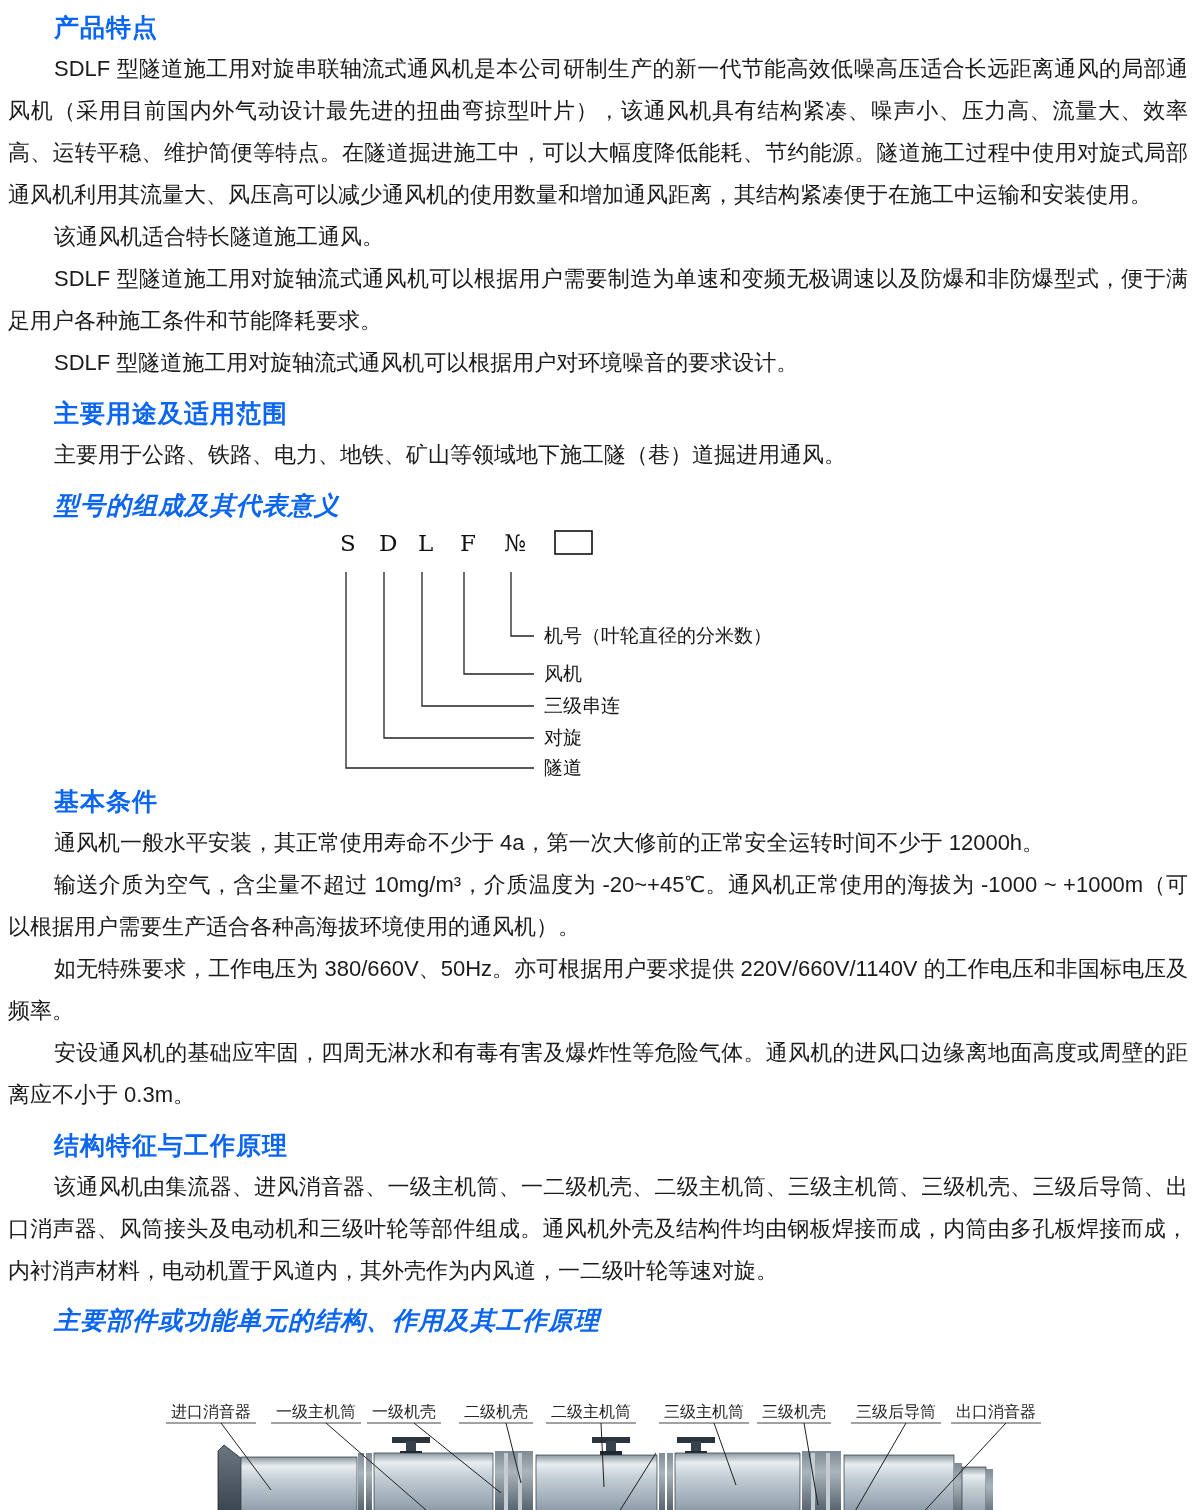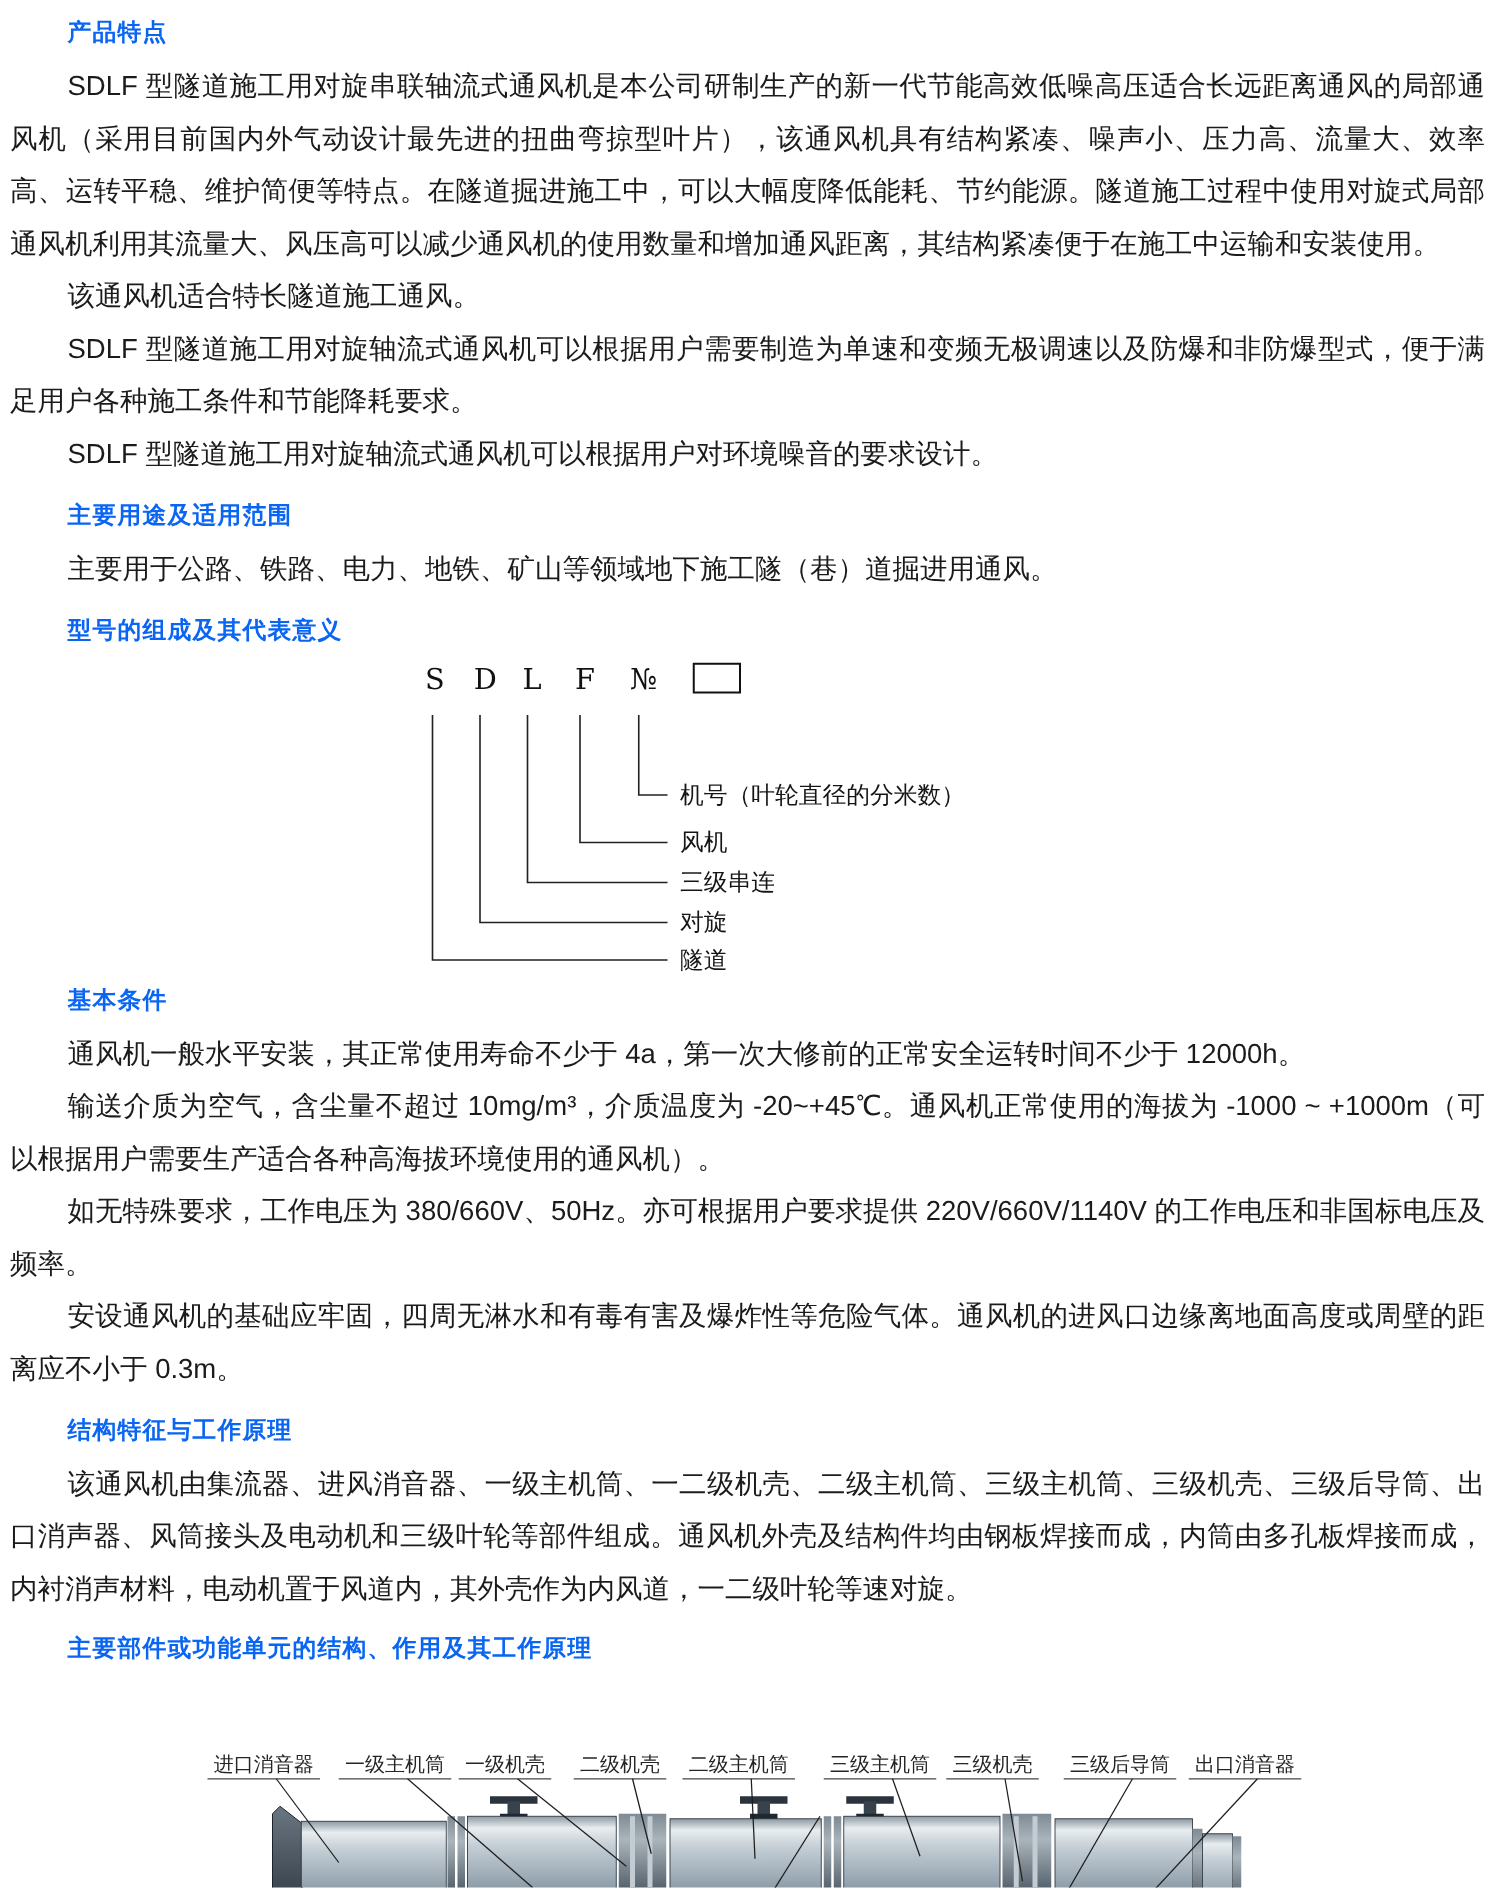--- a/index.html
+++ b/index.html
@@ -3,29 +3,29 @@
 <meta charset="utf-8">
 <style>
   html,body{margin:0;padding:0;background:#ffffff;}
   body{
     width:1200px;height:1510px;overflow:hidden;
     font-family:"Liberation Sans",sans-serif;
     color:#1a1a1a;
   }
   .doc{padding:0 12px 0 8px;}
   .h{
-    font-size:19px;line-height:30px;font-weight:bold;color:#0a66f2;
+    font-size:25px;line-height:30px;font-weight:bold;color:#0a66f2;
     margin:0 0 6px 46px;letter-spacing:1px;
   }
   .h-features{margin-top:12px;}
   .h-usage{margin-top:14px;}
-  .h-model{margin-top:14px;}
+  .h-model{margin-top:14px;font-style:italic;}
   .h-basic{margin-top:4px;}
   .h-structure{margin-top:14px;}
-  .h-parts{margin-top:13px;}
+  .h-parts{margin-top:13px;font-style:italic;}
   .para{
     font-size:22px;line-height:42px;margin:0;text-align:justify;
     text-indent:46px;color:#1b1b1b;
   }
   .model-svg{display:block;margin:2px 0 0 326px;}
   .model-letter{font-family:"DejaVu Serif",serif;font-size:23px;fill:#111;}
   .model-label{font-family:"DejaVu Serif",serif;font-size:19px;fill:#151515;}
   .model-line{stroke:#222;stroke-width:1.3;fill:none;}
   .drawing-wrap{margin-top:60px;}
   .fan-svg{display:block;margin-left:88px;}

